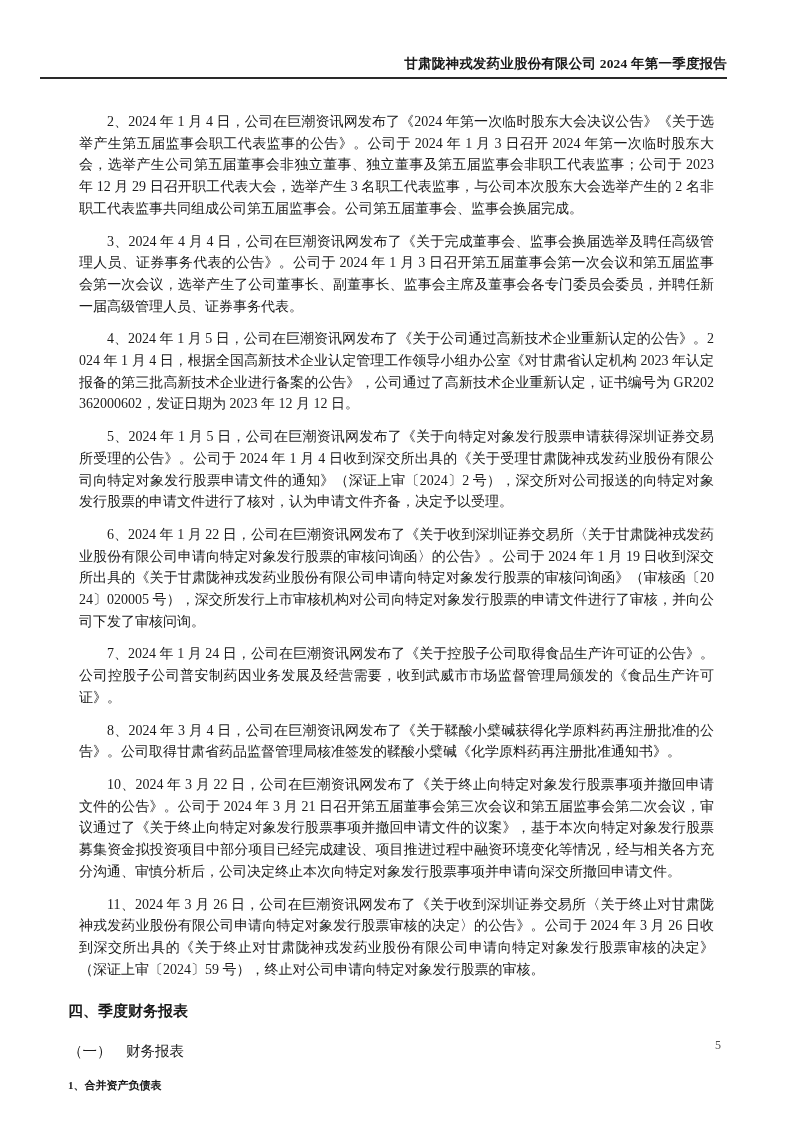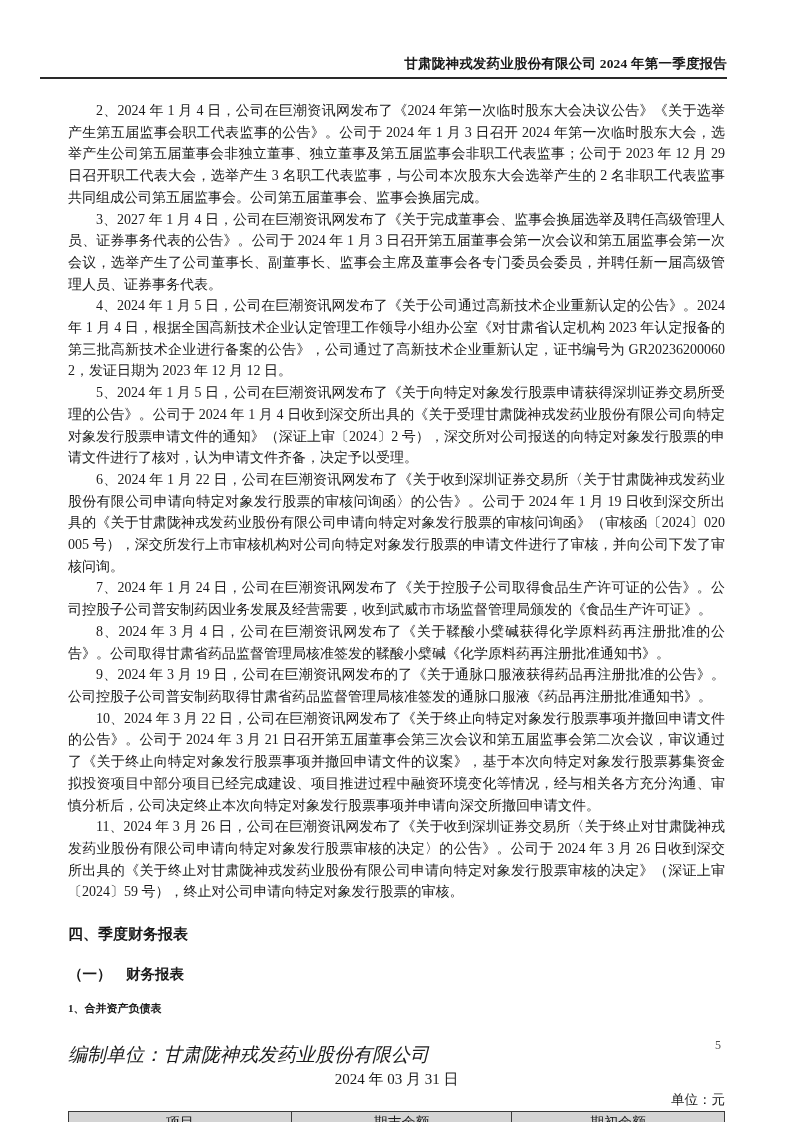--- a/index.html
+++ b/index.html
@@ -36,37 +36,37 @@
     border-top: 2.2px solid #2a2a2a;
   }
   
   .content {
     position: absolute;
     left: 68px;
     width: 657px;
     top: 100px;
   }
   .content p.body-par {
-    margin: 0;
+    margin: 11px;
     font-size: 14px;
     line-height: 21.7px;
     text-align: justify;
     text-indent: 2em;
     word-break: break-all;
   }
   .h-chapter {
     margin: 22px 0 0 0;
     font-size: 15px;
     font-weight: bold;
     line-height: 1.25;
   }
   .h-sub {
     margin: 21px 0 0 0;
     font-size: 14.5px;
-    font-weight: bold;
+    font-weight: normal;
     line-height: 1.25;
   }
   .h-table {
     margin: 19px 0 0 0;
     font-size: 11px;
     font-weight: bold;
     line-height: 1.25;
   }
   .prepared-line {
     margin: 27px 0 0 0;
@@ -118,27 +118,26 @@
 
 <div class="page">
 
   <div class="header">
     <div class="header-title">甘肃陇神戎发药业股份有限公司 2024 年第一季度报告</div>
     <div class="header-rule"></div>
   </div>
 
   <div class="content">
     <p class="body-par">2、2024 年 1 月 4 日，公司在巨潮资讯网发布了《2024 年第一次临时股东大会决议公告》《关于选举产生第五届监事会职工代表监事的公告》。公司于 2024 年 1 月 3 日召开 2024 年第一次临时股东大会，选举产生公司第五届董事会非独立董事、独立董事及第五届监事会非职工代表监事；公司于 2023 年 12 月 29 日召开职工代表大会，选举产生 3 名职工代表监事，与公司本次股东大会选举产生的 2 名非职工代表监事共同组成公司第五届监事会。公司第五届董事会、监事会换届完成。</p>
-    <p class="body-par">3、2027 年 1 月 4 日，公司在巨潮资讯网发布了《关于完成董事会、监事会换届选举及聘任高级管理人员、证券事务代表的公告》。公司于 2024 年 1 月 3 日召开第五届董事会第一次会议和第五届监事会第一次会议，选举产生了公司董事长、副董事长、监事会主席及董事会各专门委员会委员，并聘任新一届高级管理人员、证券事务代表。</p>
+    <p class="body-par">3、2024 年 4 月 4 日，公司在巨潮资讯网发布了《关于完成董事会、监事会换届选举及聘任高级管理人员、证券事务代表的公告》。公司于 2024 年 1 月 3 日召开第五届董事会第一次会议和第五届监事会第一次会议，选举产生了公司董事长、副董事长、监事会主席及董事会各专门委员会委员，并聘任新一届高级管理人员、证券事务代表。</p>
     <p class="body-par">4、2024 年 1 月 5 日，公司在巨潮资讯网发布了《关于公司通过高新技术企业重新认定的公告》。2024 年 1 月 4 日，根据全国高新技术企业认定管理工作领导小组办公室《对甘肃省认定机构 2023 年认定报备的第三批高新技术企业进行备案的公告》，公司通过了高新技术企业重新认定，证书编号为 GR202362000602，发证日期为 2023 年 12 月 12 日。</p>
     <p class="body-par">5、2024 年 1 月 5 日，公司在巨潮资讯网发布了《关于向特定对象发行股票申请获得深圳证券交易所受理的公告》。公司于 2024 年 1 月 4 日收到深交所出具的《关于受理甘肃陇神戎发药业股份有限公司向特定对象发行股票申请文件的通知》（深证上审〔2024〕2 号），深交所对公司报送的向特定对象发行股票的申请文件进行了核对，认为申请文件齐备，决定予以受理。</p>
     <p class="body-par">6、2024 年 1 月 22 日，公司在巨潮资讯网发布了《关于收到深圳证券交易所〈关于甘肃陇神戎发药业股份有限公司申请向特定对象发行股票的审核问询函〉的公告》。公司于 2024 年 1 月 19 日收到深交所出具的《关于甘肃陇神戎发药业股份有限公司申请向特定对象发行股票的审核问询函》（审核函〔2024〕020005 号），深交所发行上市审核机构对公司向特定对象发行股票的申请文件进行了审核，并向公司下发了审核问询。</p>
     <p class="body-par">7、2024 年 1 月 24 日，公司在巨潮资讯网发布了《关于控股子公司取得食品生产许可证的公告》。公司控股子公司普安制药因业务发展及经营需要，收到武威市市场监督管理局颁发的《食品生产许可证》。</p>
     <p class="body-par">8、2024 年 3 月 4 日，公司在巨潮资讯网发布了《关于鞣酸小檗碱获得化学原料药再注册批准的公告》。公司取得甘肃省药品监督管理局核准签发的鞣酸小檗碱《化学原料药再注册批准通知书》。</p>
-    <p class="body-par">9、2024 年 3 月 19 日，公司在巨潮资讯网发布的了《关于通脉口服液获得药品再注册批准的公告》。公司控股子公司普安制药取得甘肃省药品监督管理局核准签发的通脉口服液《药品再注册批准通知书》。</p>
     <p class="body-par">10、2024 年 3 月 22 日，公司在巨潮资讯网发布了《关于终止向特定对象发行股票事项并撤回申请文件的公告》。公司于 2024 年 3 月 21 日召开第五届董事会第三次会议和第五届监事会第二次会议，审议通过了《关于终止向特定对象发行股票事项并撤回申请文件的议案》，基于本次向特定对象发行股票募集资金拟投资项目中部分项目已经完成建设、项目推进过程中融资环境变化等情况，经与相关各方充分沟通、审慎分析后，公司决定终止本次向特定对象发行股票事项并申请向深交所撤回申请文件。</p>
     <p class="body-par">11、2024 年 3 月 26 日，公司在巨潮资讯网发布了《关于收到深圳证券交易所〈关于终止对甘肃陇神戎发药业股份有限公司申请向特定对象发行股票审核的决定〉的公告》。公司于 2024 年 3 月 26 日收到深交所出具的《关于终止对甘肃陇神戎发药业股份有限公司申请向特定对象发行股票审核的决定》（深证上审〔2024〕59 号），终止对公司申请向特定对象发行股票的审核。</p>
 
     <h2 class="h-chapter">四、季度财务报表</h2>
 
     <h3 class="h-sub">（一）　财务报表</h3>
 
     <h4 class="h-table">1、合并资产负债表</h4>
 
     <p class="prepared-line">编制单位：甘肃陇神戎发药业股份有限公司</p>

